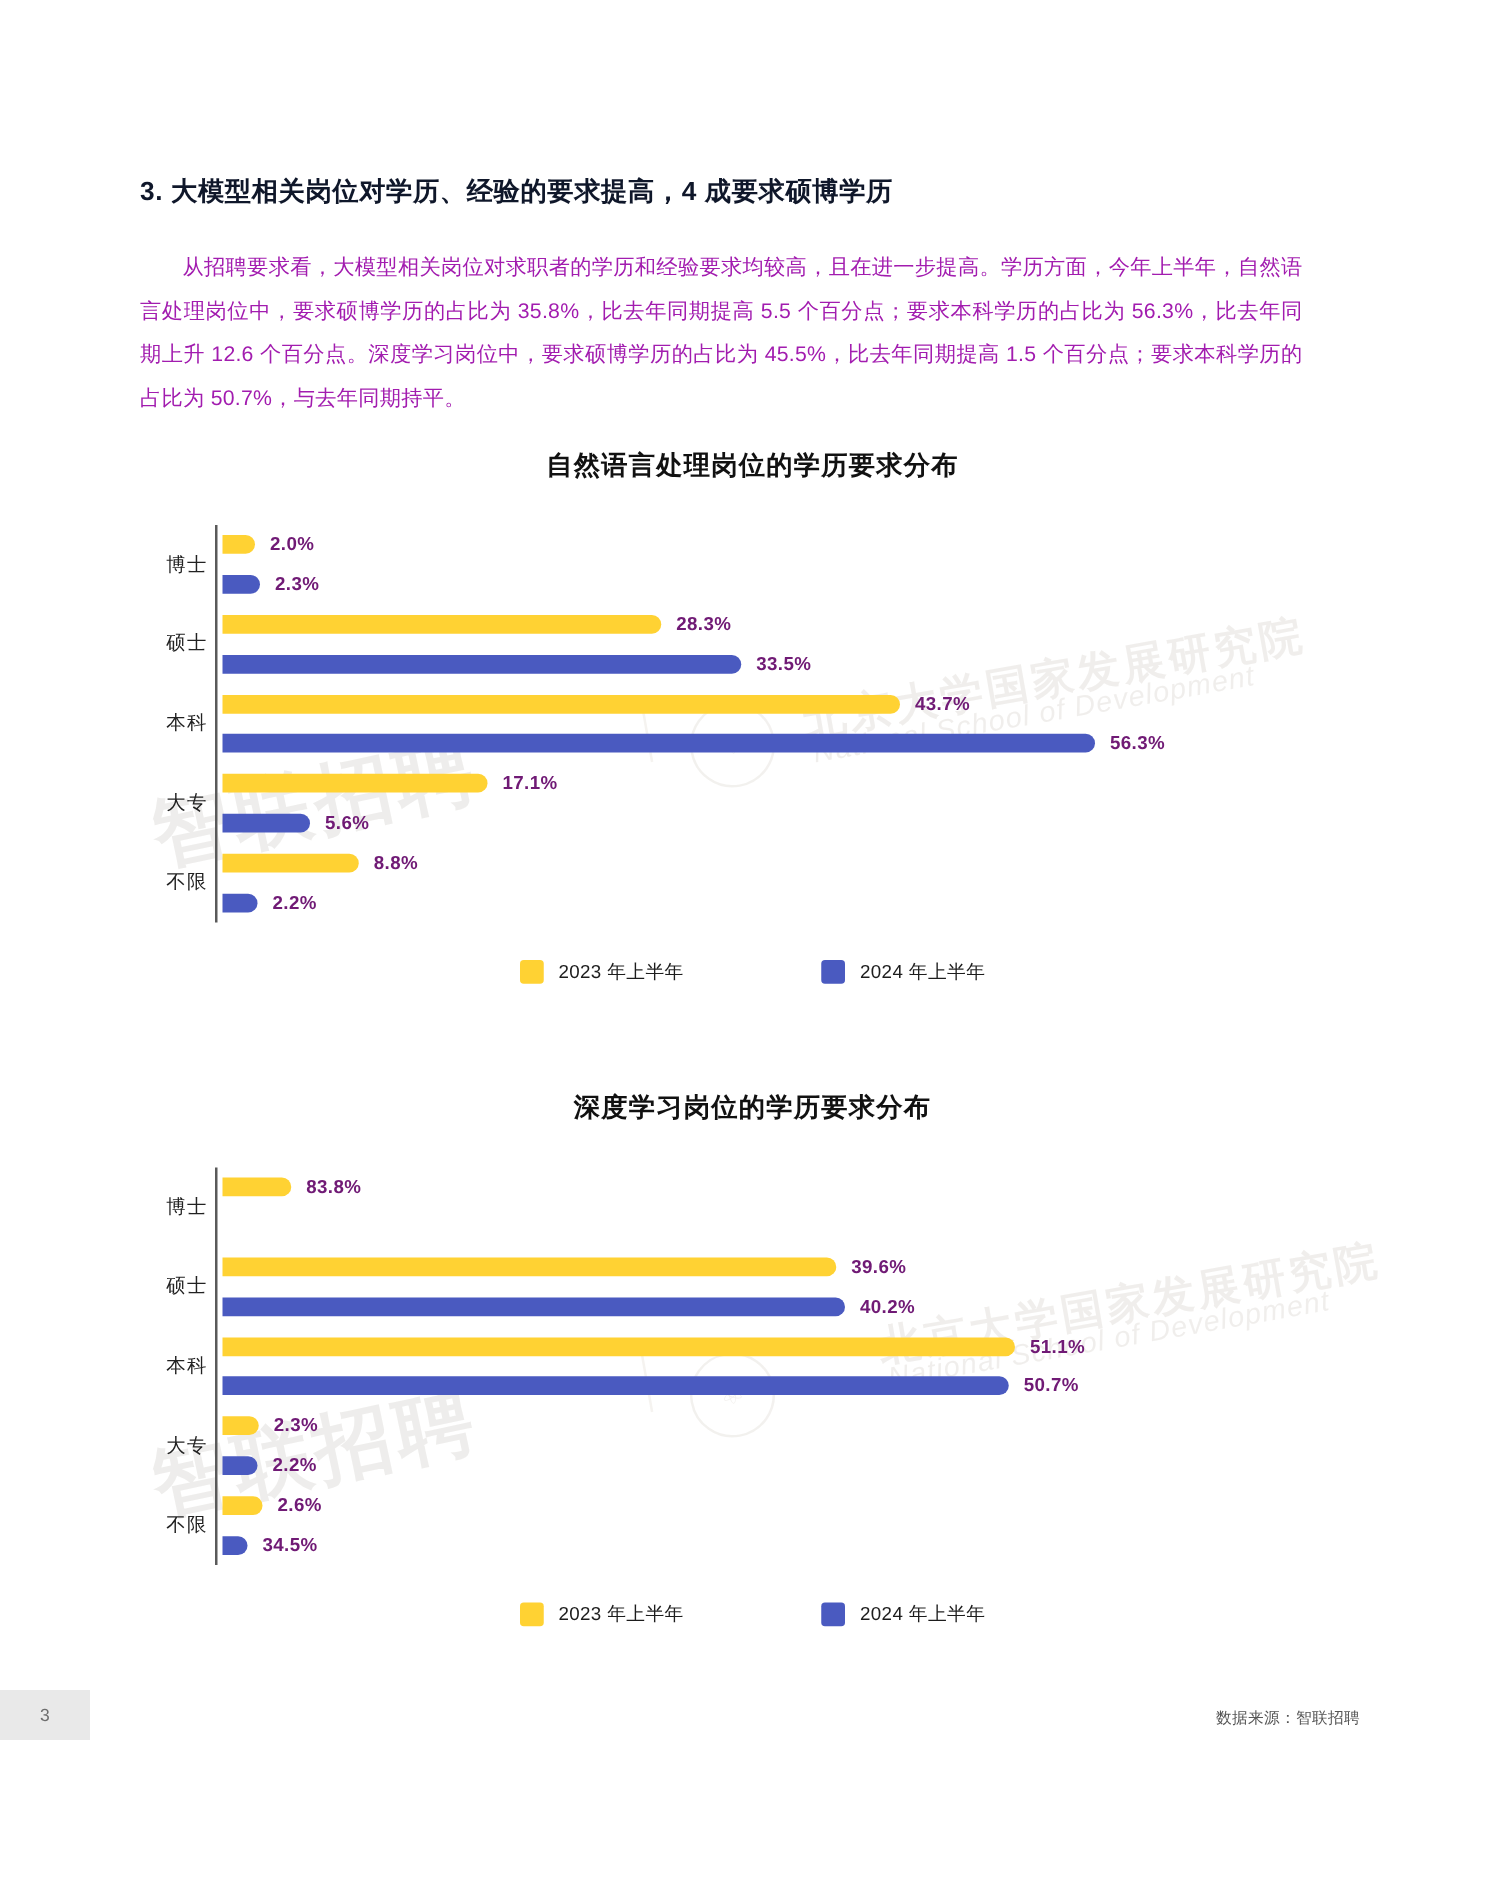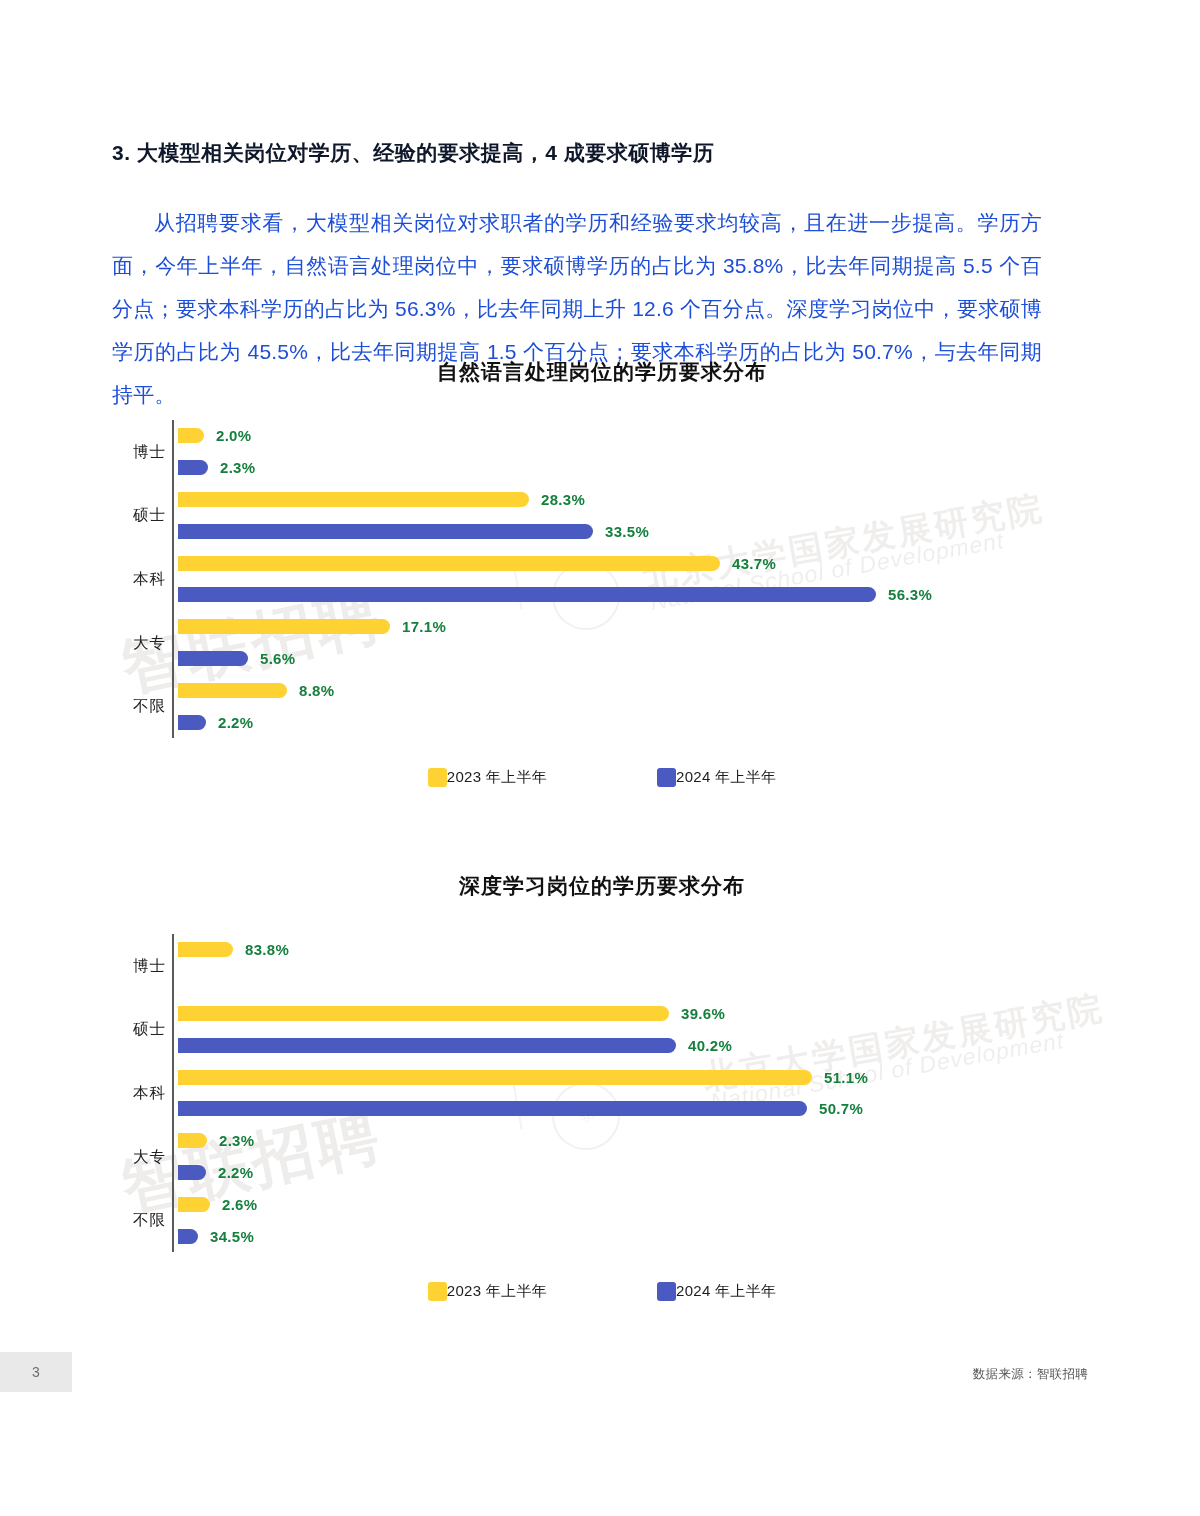--- a/index.html
+++ b/index.html
@@ -34,23 +34,23 @@
     color: #0f172a;
     white-space: nowrap;
   }
 
   
   .body-paragraph {
     position: absolute;
     left: 112px;
     top: 180px;
     width: 930px;
-    font-size: 21px;
+    font-size: 17px;
     line-height: 2.05;
-    color: #1d4ed8;
+    color: #a21caf;
     text-align: justify;
     text-indent: 2em;
     letter-spacing: 0.2px;
   }
 
   
   .chart-block {
     position: absolute;
     left: 112px;
     width: 980px;
@@ -104,38 +104,38 @@
     height: 15px;
     border-radius: 0 7.5px 7.5px 0;
     display: block;
   }
   .bar.y2023 { background: #ffd233; }
   .bar.y2024 { background: #4a5ac0; }
 
   .bar-value {
     font-size: 15px;
     font-weight: bold;
-    color: #15803d;
+    color: #701a75;
     margin-left: 12px;
     white-space: nowrap;
     letter-spacing: 0.3px;
   }
 
   
   .legend {
     display: flex;
     justify-content: center;
     align-items: center;
     gap: 110px;
     margin-top: 30px;
   }
   .legend-item {
     display: flex;
     align-items: center;
-    gap: 0;
+    gap: 12px;
     font-size: 15px;
     color: #1d1d1d;
     letter-spacing: 0.3px;
   }
   .legend-swatch {
     width: 19px;
     height: 19px;
     border-radius: 3px;
     display: inline-block;
   }

